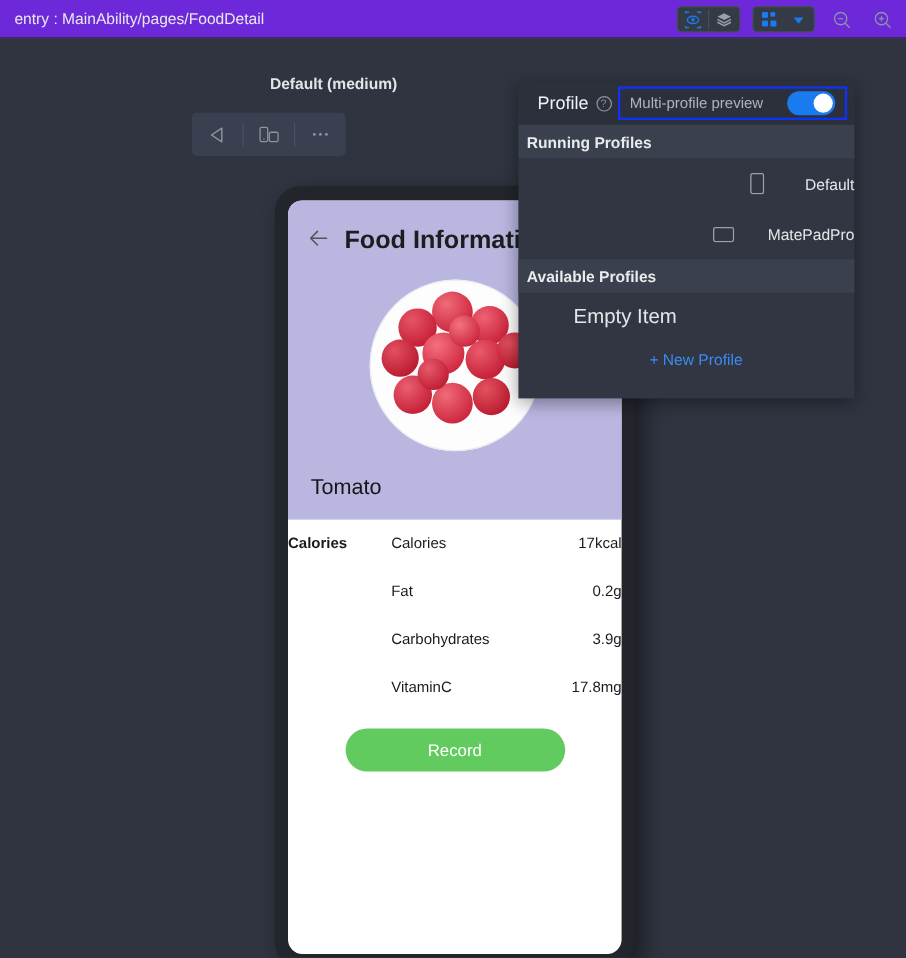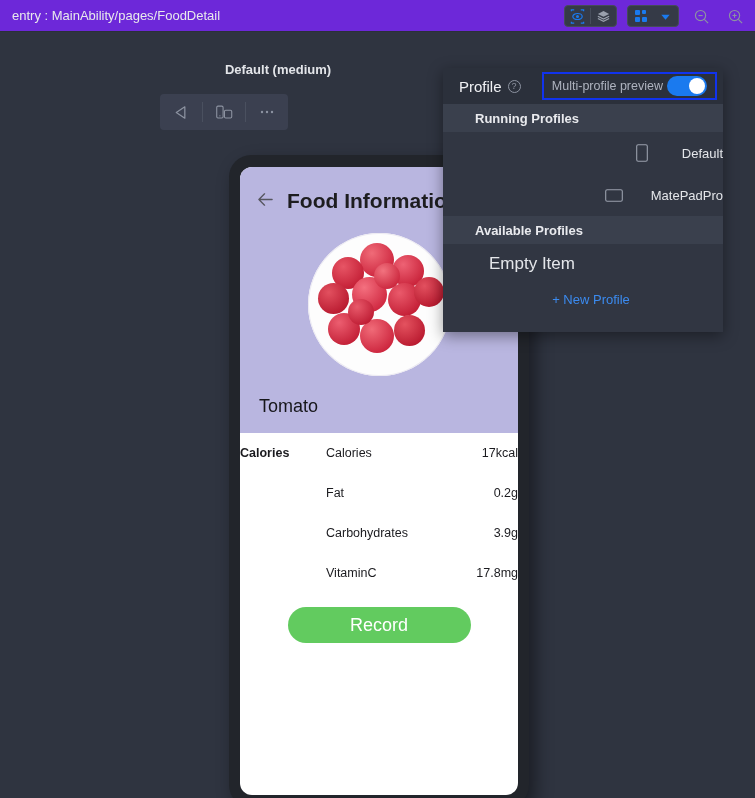--- a/index.html
+++ b/index.html
@@ -89,55 +89,55 @@
   table.nutrition { width: 100%; border-collapse: collapse; }
   table.nutrition td { padding: 13px 0; font-size: 12.5px; color: #1b1b1f; vertical-align: middle; }
   td.cat { width: 86px; padding-left: 21px; font-weight: bold; font-size: 11.5px; }
   td.nut { font-size: 13px; }
   td.val { text-align: right; padding-right: 24px; font-size: 12.5px; }
 
   .record-wrap { display: flex; justify-content: center; padding: 14px 0 0 0; }
   .record-btn {
     width: 183px; height: 36px; border-radius: 18px;
     display: flex; align-items: center; justify-content: center;
-    color: #ffffff; font-size: 18px; cursor: pointer; border: none;
+    color: #ffffff; font-size: 14px; cursor: pointer; border: none;
     font-family: "Liberation Sans", sans-serif;
   }
 
   
   .popup {
-    position: absolute; left: 443px; top: 36px; width: 280px; height: 264px;
+    position: absolute; left: 432px; top: 36px; width: 280px; height: 264px;
     background: #31364286; background: #313642; z-index: 20;
     box-shadow: 0 4px 14px rgba(0,0,0,0.4);
   }
   .popup-head {
     height: 36px; display: flex; align-items: center; position: relative;
     padding-left: 16px; background: #2b303b;
   }
   .popup-title { font-size: 15px; color: #f0f1f4; }
   .help-icon {
     margin-left: 6px; width: 13px; height: 13px; border-radius: 50%;
     border: 1px solid #8d93a1; color: #8d93a1; font-size: 9px;
     display: inline-flex; align-items: center; justify-content: center;
   }
   .toggle-row {
     position: absolute; right: 6px; top: 4px; height: 28px;
-    display: flex; align-items: center; gap: 4px;
+    display: flex; align-items: center; gap: 20px;
     padding: 0 8px; border: 2px solid #1133ee;
   }
   .toggle-label { font-size: 12.5px; color: #aeb3bf; white-space: nowrap; }
   .switch {
     width: 40px; height: 20px; border-radius: 10px; position: relative; cursor: pointer;
   }
   .switch .knob {
     position: absolute; top: 2px; right: 2px; width: 16px; height: 16px;
     border-radius: 50%; background: #ffffff;
   }
   .section-head {
-    height: 28px; display: flex; align-items: center; padding-left: 32px;
+    height: 28px; display: flex; align-items: center; padding-left: 7px;
     background: #3a404d; color: #e9eaee; font-size: 13px; font-weight: bold;
   }
   .profile-row {
     height: 42px; display: flex; align-items: center; padding-left: 18px;
     cursor: pointer;
     justify-content: flex-end;
   }
   .dev-icon { width: 26px; display: flex; align-items: center; }
   .profile-name { font-size: 13px; color: #e4e6ea; margin-left: 20px; }
   .empty-row {

